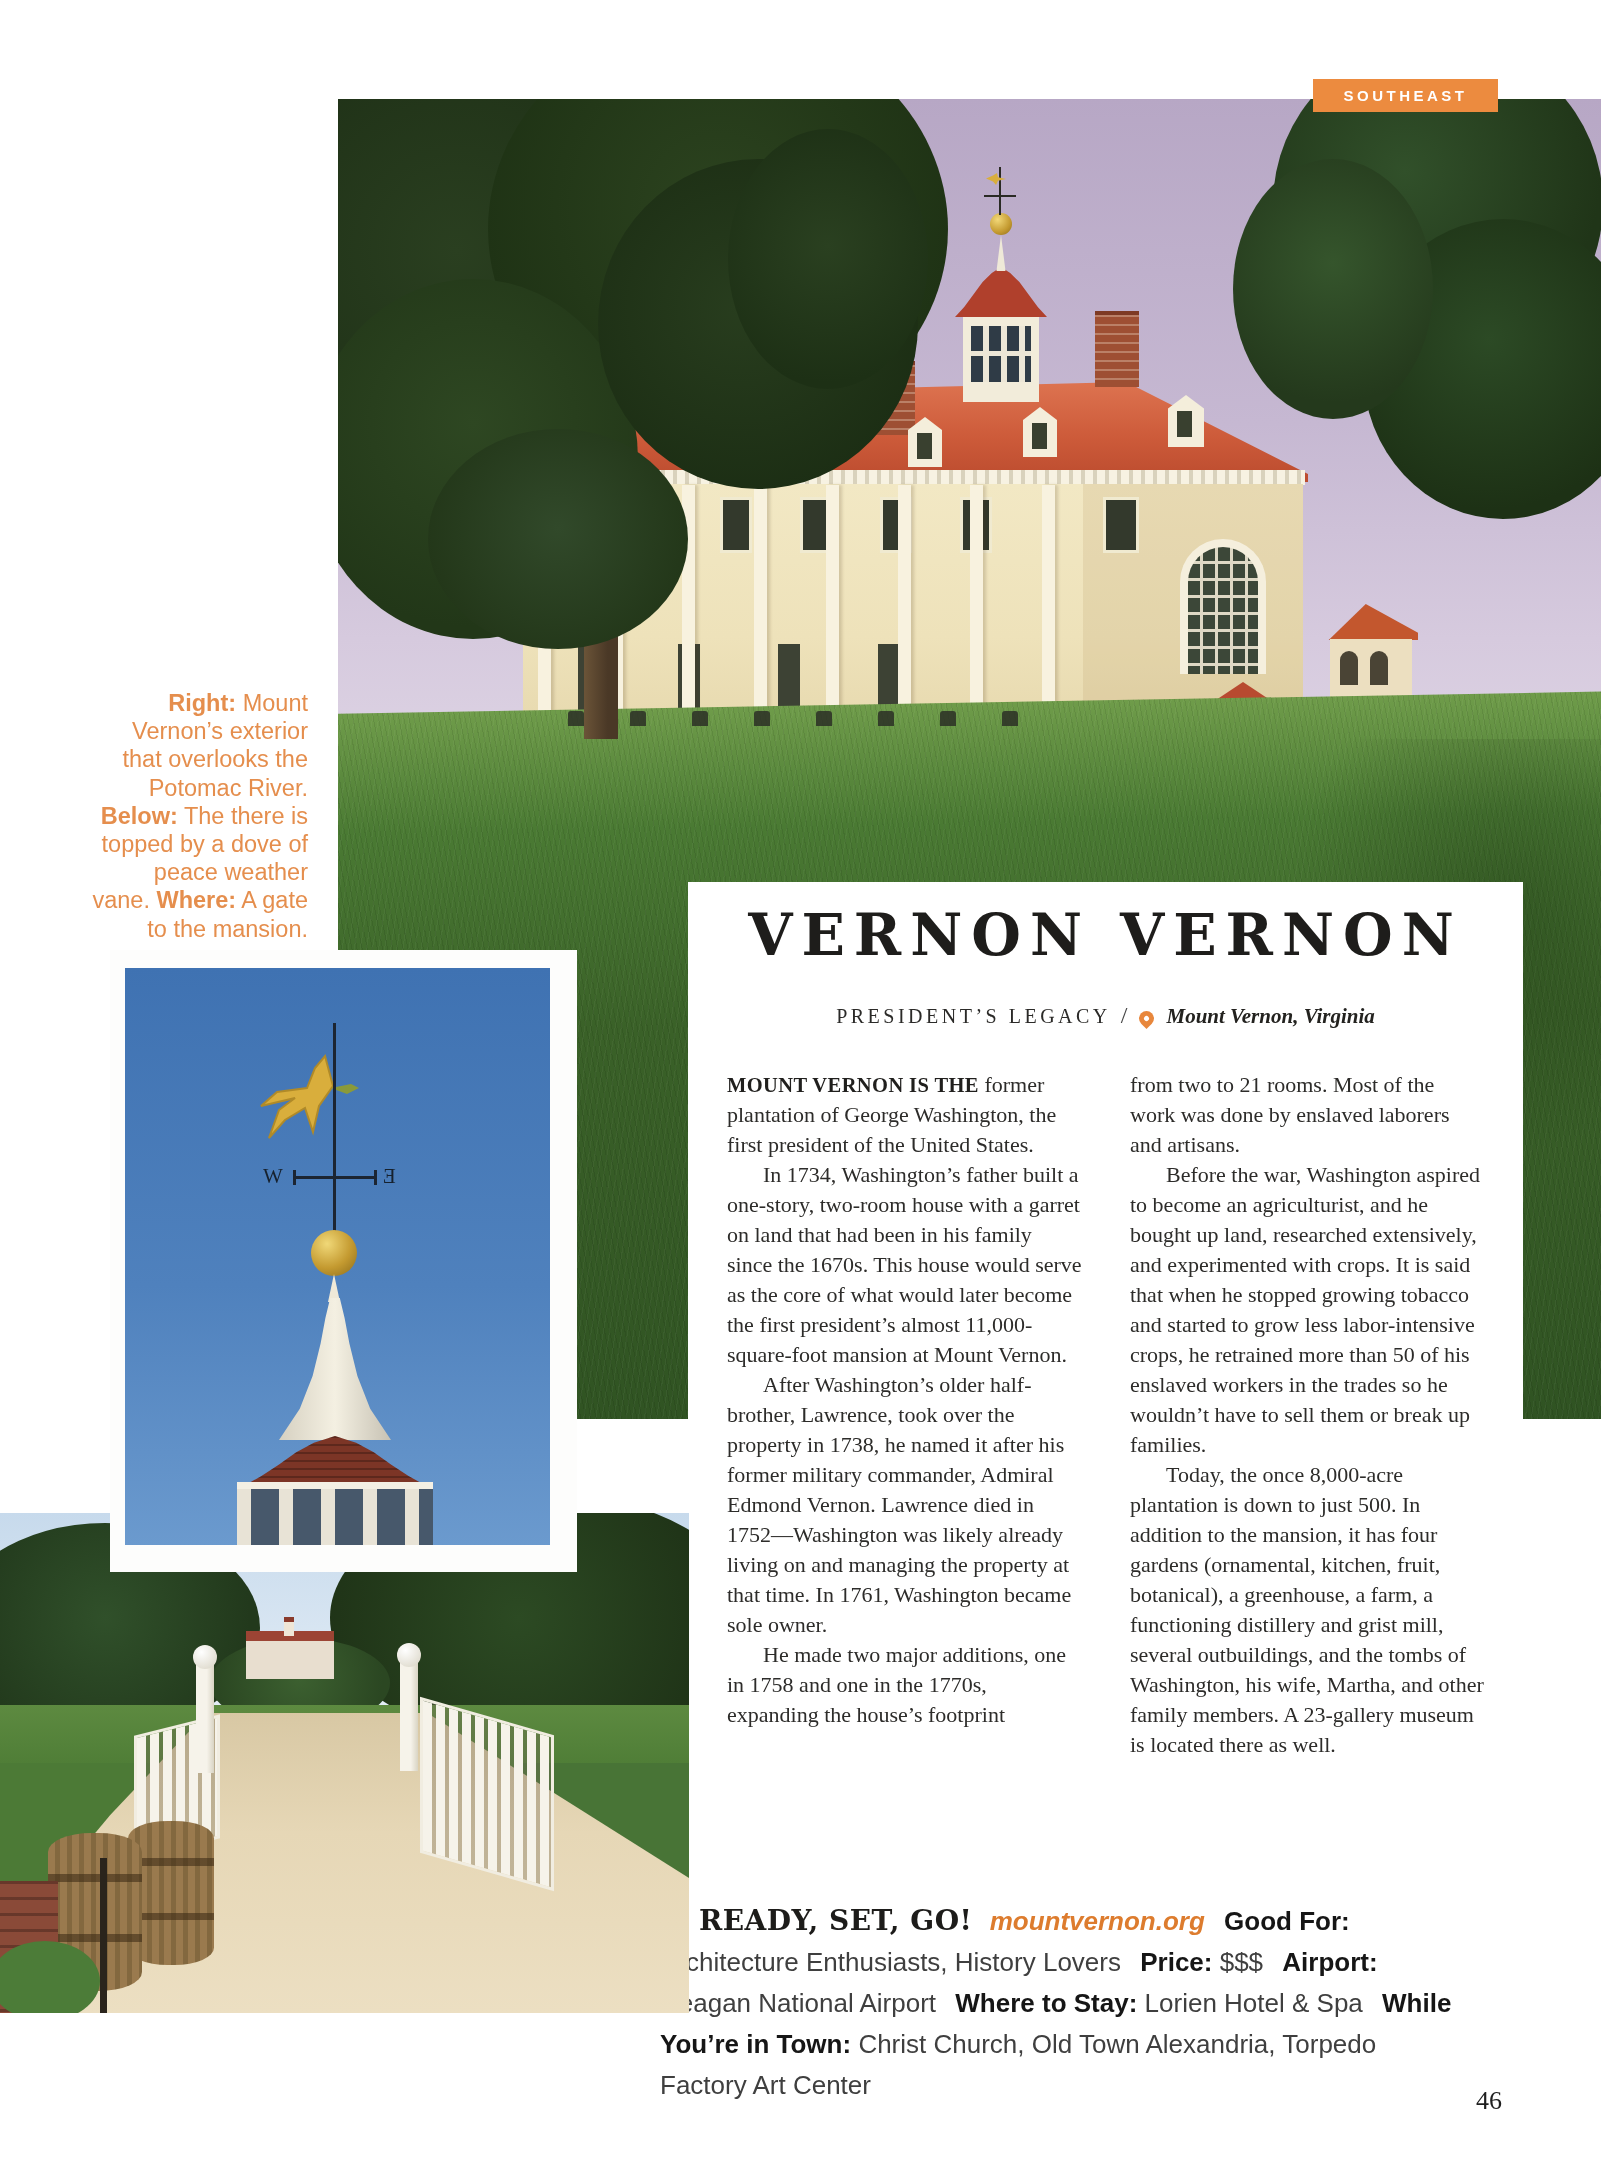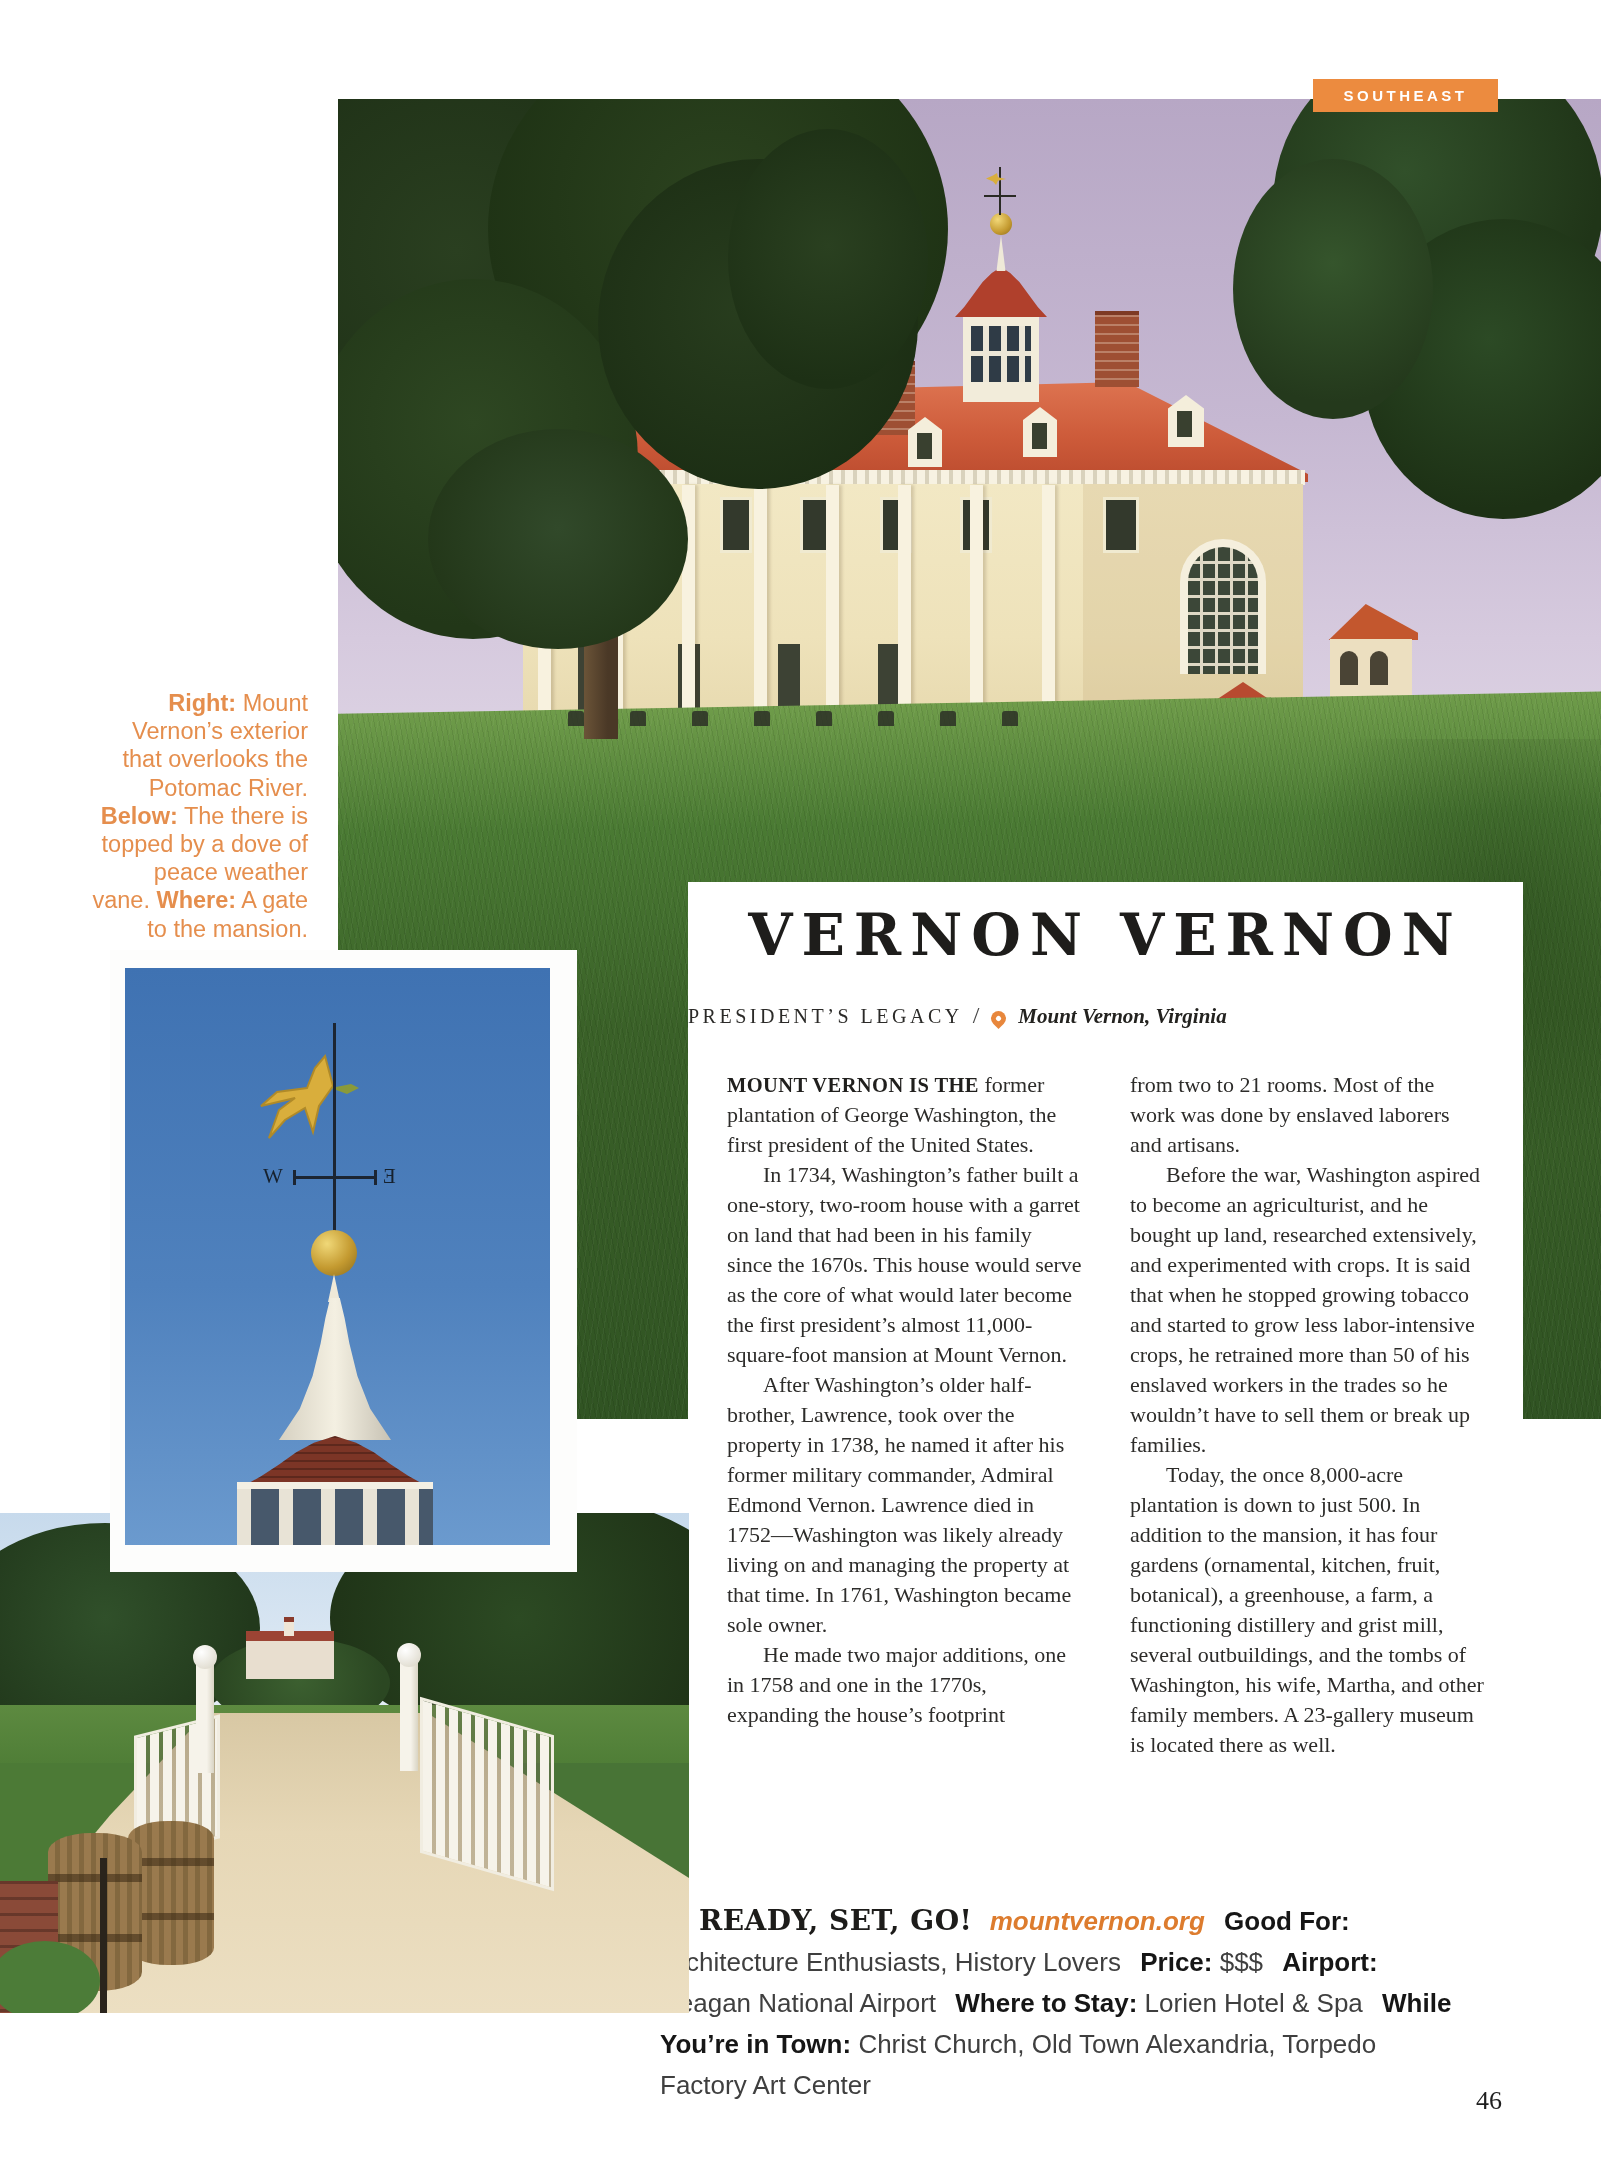--- a/index.html
+++ b/index.html
@@ -82,21 +82,21 @@
 
   
   .caption{left:90px;top:689px;width:218px;text-align:right;color:#E58E4D;
            font-size:23.5px;line-height:28.2px;z-index:6;}
   .caption b{font-weight:700;}
 
   
   .content-box{left:688px;top:882px;width:835px;height:537px;background:#ffffff;z-index:10;}
   .title{left:688px;top:901px;width:835px;text-align:center;font-family:"DejaVu Serif",serif;
          font-weight:700;font-size:57px;letter-spacing:9px;color:#1e1d1b;z-index:11;}
-  .kickline{left:688px;top:1002px;width:835px;text-align:left;z-index:11;
+  .kickline{left:688px;top:1002px;width:835px;text-align:center;z-index:11;
             font-family:"Liberation Serif",serif;color:#2b2a28;}
   .kicker{font-size:20px;letter-spacing:3.5px;}
   .ksep{font-size:24px;color:#444;padding:0 6px;}
   .pin{display:inline-block;width:15px;height:15px;background:#E8873C;border-radius:50% 50% 50% 0;
        transform:rotate(-45deg);position:relative;top:3px;margin:0 8px 0 2px;}
   .pin::after{content:"";position:absolute;left:5px;top:5px;width:5px;height:5px;border-radius:50%;background:#fff;}
   .loc{font-size:21px;font-weight:700;font-style:italic;color:#23221f;}
   .columns{left:727px;top:1070px;width:758px;display:flex;gap:48px;z-index:11;
            font-family:"Liberation Serif",serif;font-size:22px;line-height:30px;color:#2d2c2a;}
   .col{width:358px;}

